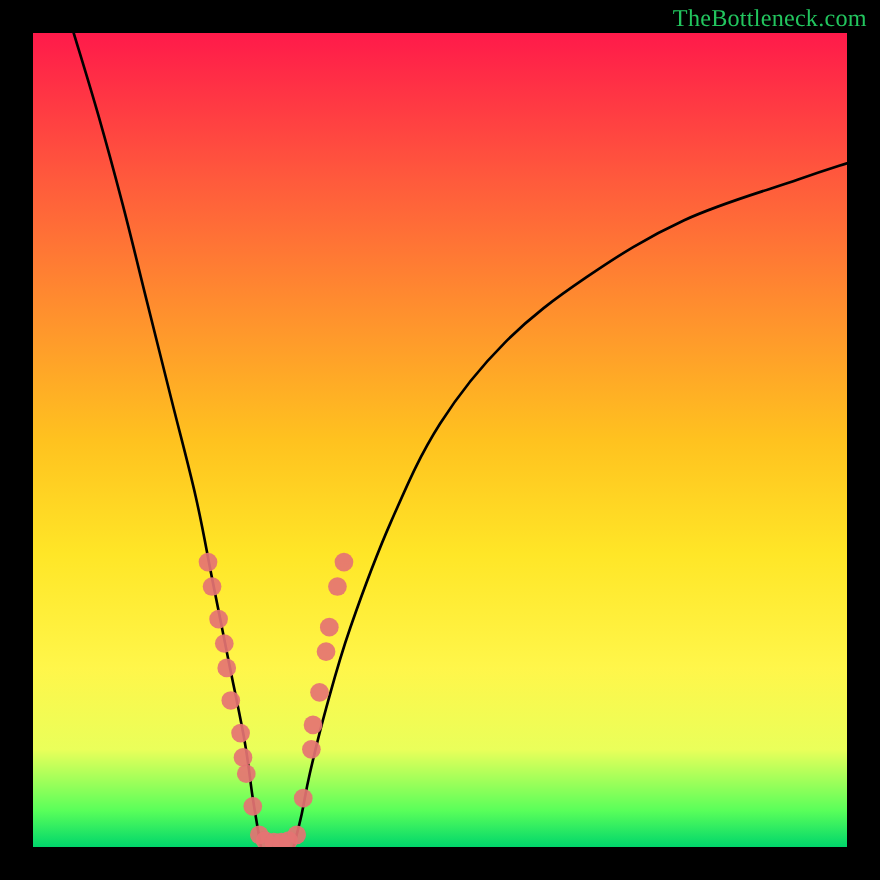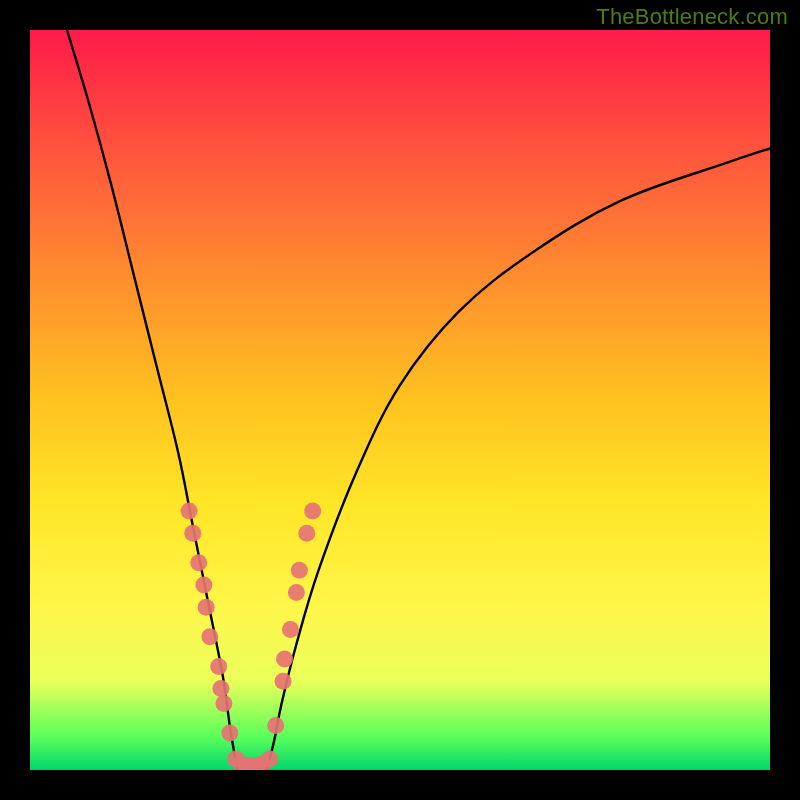--- a/index.html
+++ b/index.html
@@ -13,25 +13,26 @@
   .frame {
     position: relative;
     width: 800px;
     height: 800px;
     background: #000;
   }
   .watermark {
     position: absolute;
     top: 4px;
     right: 12px;
-    color: #4d7c0f;
+    color: #22c55e;
     font-size: 22px;
     font-weight: 500;
     z-index: 10;
     letter-spacing: 0.2px;
+    font-family: Liberation Serif, serif;
   }
   .plot-wrap {
     position: absolute;
     left: 30px;
     top: 30px;
     width: 740px;
     height: 740px;
   }
   svg { display: block; }
 </style>

